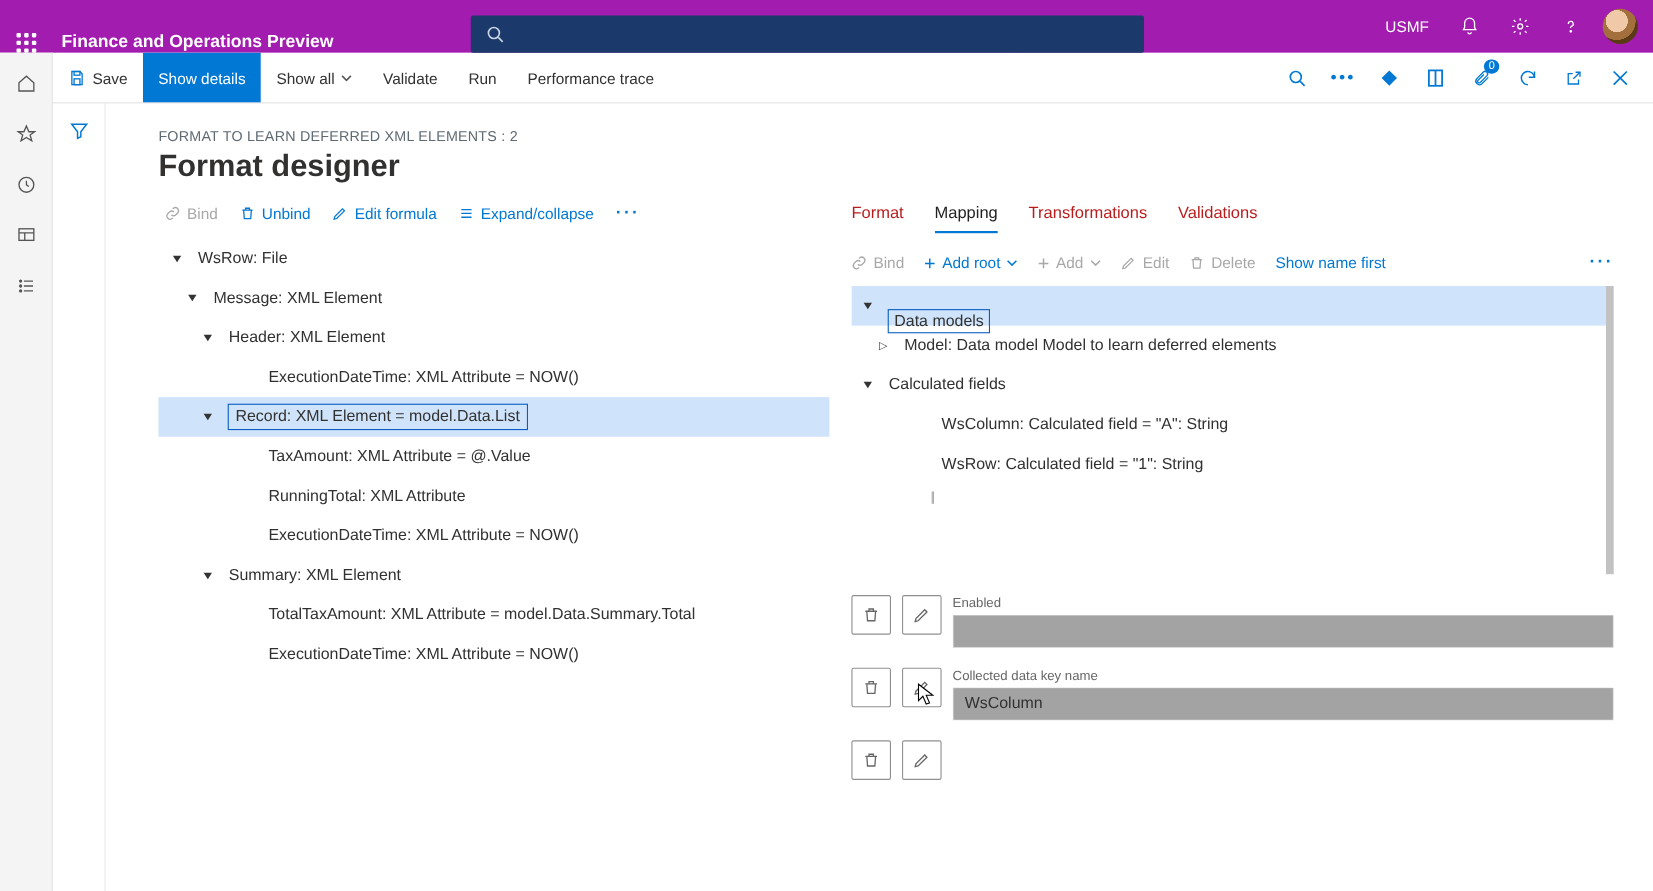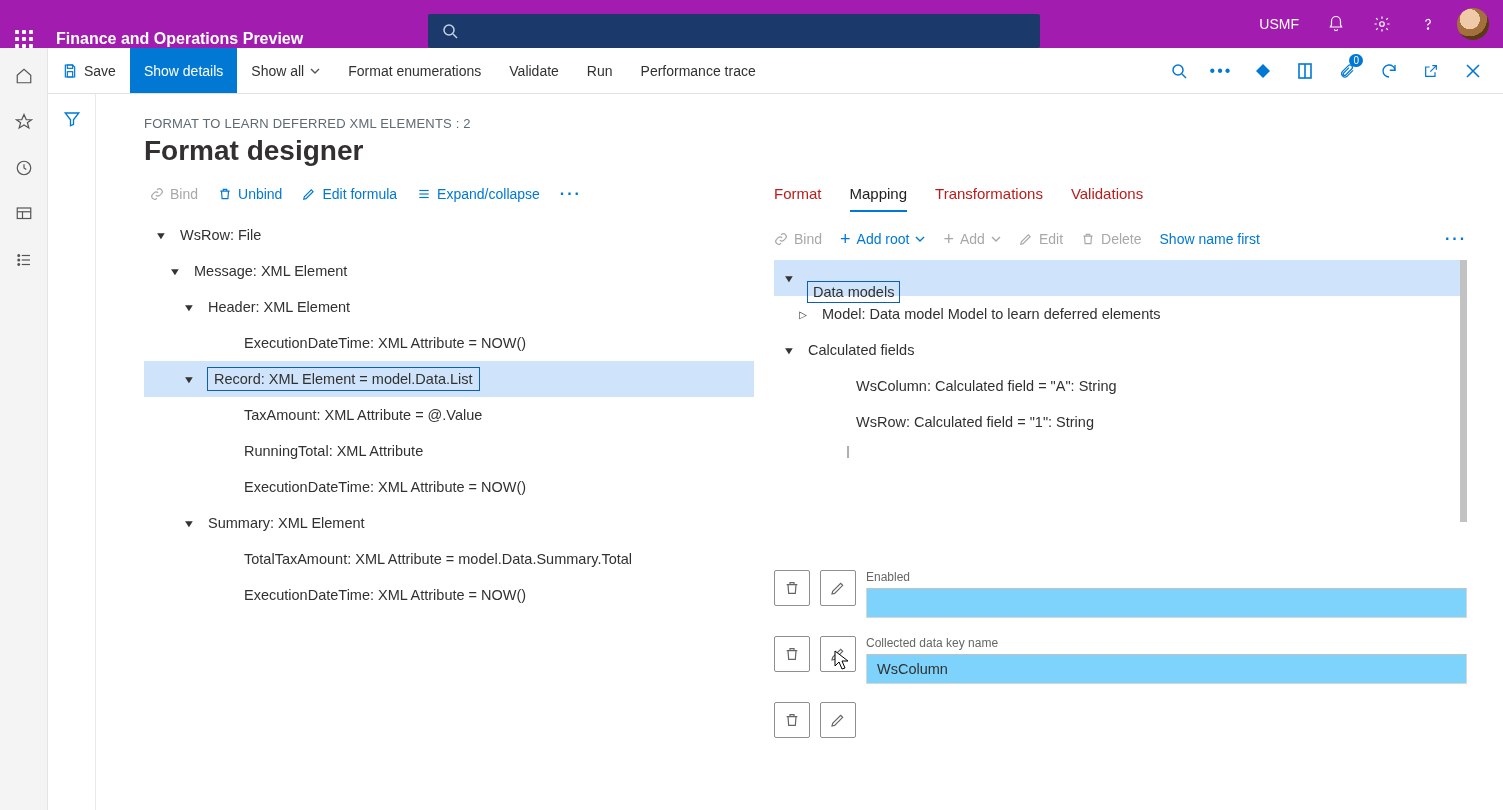--- a/index.html
+++ b/index.html
@@ -80,26 +80,26 @@
 .rtree-wrap { border-right: 7px solid #c2c2c2; height: 262px; overflow:hidden; }
 .rtree { font-size:14.5px;}
 .rtree-row { display:flex; align-items:center; height:36px;}
 .rrow-sel { background:#cfe4fb;}
 .rrow-sel .tree-label { outline:1px solid #0a5ec3; padding:2px 5px;margin-top:28px;}
 .rind-0 { padding-left:6px;}
 .rind-1 { padding-left:20px;}
 .rind-2 { padding-left:54px;}
 
 
-.props { margin-top: 48px; display:flex; flex-direction:column; gap:18px;}
+.props { margin-top: 19px; display:flex; flex-direction:column; gap:18px;}
 .prop { display:flex; align-items:flex-start; gap:10px;}
 .sqbtn { width:36px; height:36px; border:1px solid #8f8f8f; border-radius:2px; display:flex; align-items:center; justify-content:center; color:#555; background:#fff;}
 .prop .meta { flex:1;}
 .prop label { display:block; font-size:12px; color:#666; margin-bottom:4px;}
-.prop .field { height:30px; background:#7dd3fc; border:1px solid #d7d7d7; border-top-color:#c2c2c2; border-radius:1px; display:flex; align-items:center; padding:0 10px; font-size:14.5px; min-width: 560px; color:#323130;}
+.prop .field { height:30px; background:#a3a3a3; border:1px solid #d7d7d7; border-top-color:#c2c2c2; border-radius:1px; display:flex; align-items:center; padding:0 10px; font-size:14.5px; min-width: 560px; color:#323130;}
 .cursor-ic { position:relative;}
 .cursor-ic svg { position:absolute; pointer-events:none; }
 
 .collapser {font-size:10px; transform: scaleX(1.3);}
 .expander { font-size:10px;}
 .splitter { position:absolute; left: 750px; top: 350px; color:#aaa; font-size:12px; letter-spacing:-2px;}
 </style>
 </head>
 <body>
 
@@ -166,23 +166,20 @@
   </div>
   <div class="cmd blue-solid">
     <span>Show details</span>
   </div>
   <div class="cmd">
     <span>Show all</span>
     <svg width="10" height="6" viewBox="0 0 10 6" fill="none" stroke="#555" stroke-width="1.4">
         <path d="M1 1l4 4 4-4"></path>
       </svg>
   </div>
-  <div class="cmd">
-      <span>Format enumerations</span>
-    </div>
   <div class="cmd">
       <span>Validate</span>
     </div>
   <div class="cmd">
       <span>Run</span>
     </div>
   <div class="cmd">
       <span>Performance trace</span>
     </div>
 

